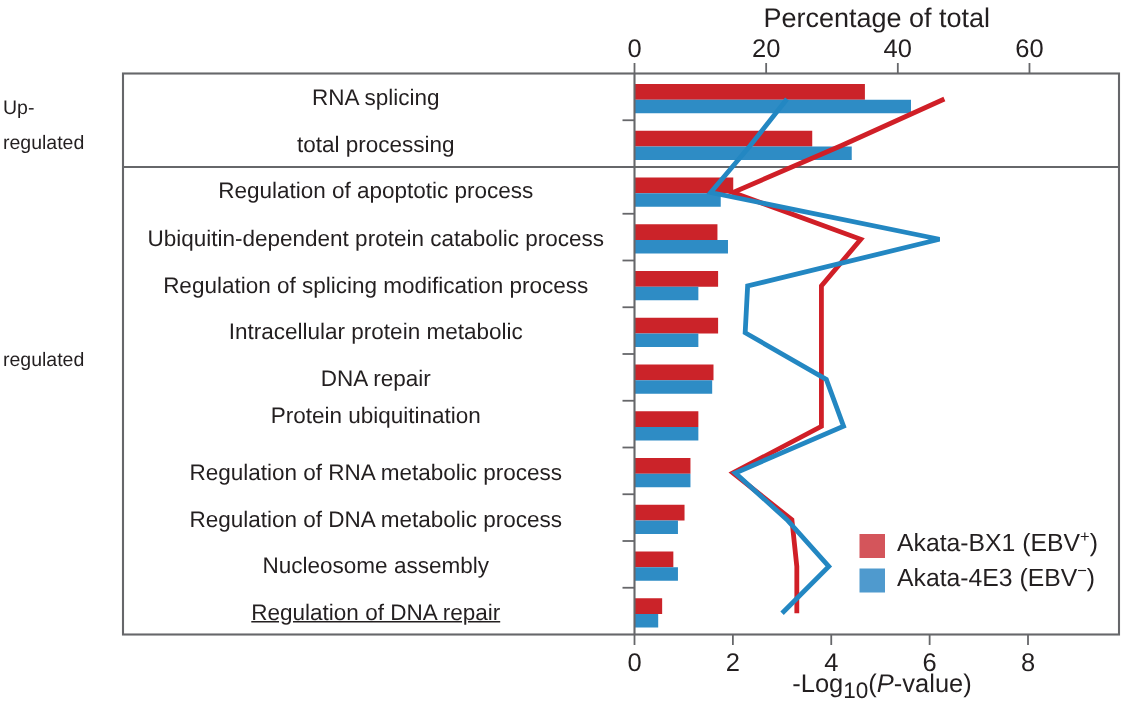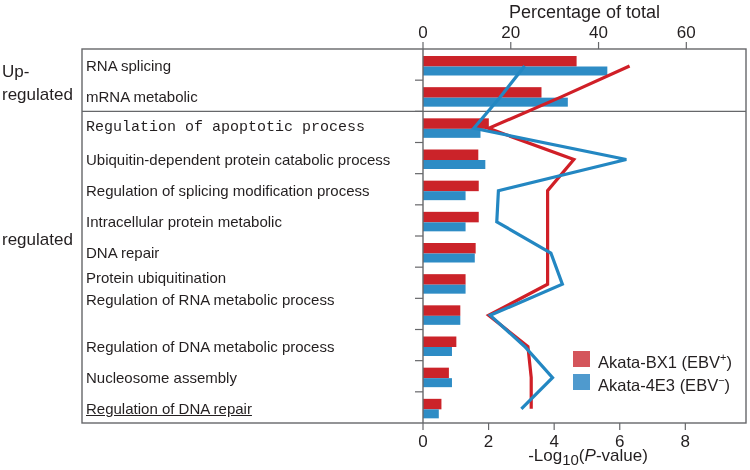--- a/index.html
+++ b/index.html
@@ -12,30 +12,30 @@
   .axis-title-top{
     position:absolute;left:423px;top:2px;width:323px;text-align:center;
     font-size:18px;color:#231f20;
   }
   .axis-title-bottom{
     position:absolute;left:423px;top:446px;width:330px;text-align:center;
     font-size:17px;color:#231f20;
   }
   .axis-title-bottom sub{font-size:15px;}
   .group-label{
-    position:absolute;left:2px;font-size:17px;line-height:23px;color:#231f20;
+    position:absolute;left:2px;font-size:13px;line-height:23px;color:#231f20;
   }
   .cat-label{
-    position:absolute;left:86px;width:329px;text-align:left;
+    position:absolute;left:86px;width:329px;text-align:center;
     font-size:15px;line-height:16px;white-space:nowrap;color:#231f20;
   }
   .legend{
     position:absolute;left:573px;top:351px;
   }
-  .legend-item{display:flex;align-items:flex-start;height:21px;margin-bottom:2px;}
+  .legend-item{display:flex;align-items:flex-end;height:21px;margin-bottom:2px;}
   .legend-swatch{width:17px;height:16px;margin-right:8px;flex:0 0 auto;}
   .legend-text{font-size:16.5px;white-space:nowrap;}
   .legend-text sup{font-size:11px;}
 </style>
 </head>
 <body>
 
 <div class="stage">
 
   <svg id="chart-svg" width="750" height="470" viewBox="0 0 750 470">
@@ -105,28 +105,28 @@
     <div>Up-</div>
     <div>regulated</div>
   </div>
 
   <div class="group-label" style="top:228px;">
     <div>regulated</div>
   </div>
 
   <div id="cat-labels">
       <div class="cat-label" style="top: 58px;">RNA splicing</div>
-      <div class="cat-label" style="top: 89.1667px;">mRNA metabolic</div>
-      <div class="cat-label" style="top: 120.333px; font-family: Liberation Mono, monospace;">Regulation of apoptotic process</div>
+      <div class="cat-label" style="top: 89.1667px;">total processing</div>
+      <div class="cat-label" style="top: 120.333px;">Regulation of apoptotic process</div>
       <div class="cat-label" style="top: 151.5px;">Ubiquitin-dependent protein catabolic process</div>
       <div class="cat-label" style="top: 182.667px;">Regulation of splicing modification process</div>
       <div class="cat-label" style="top: 213.833px;">Intracellular protein metabolic</div>
       <div class="cat-label" style="top: 245px;">DNA repair</div>
       <div class="cat-label" style="top: 270px;">Protein ubiquitination</div>
-      <div class="cat-label" style="top: 292px;">Regulation of RNA metabolic process</div>
+      <div class="cat-label" style="top: 308px;">Regulation of RNA metabolic process</div>
       <div class="cat-label" style="top: 338.5px;">Regulation of DNA metabolic process</div>
       <div class="cat-label" style="top: 369.667px;">Nucleosome assembly</div>
       <div class="cat-label" style="top: 400.833px; text-decoration: underline;">Regulation of DNA repair</div>
     </div>
 
   <div class="axis-title-bottom"><span>-Log</span><sub>10</sub><span>(</span><i>P</i><span>-value)</span></div>
 
   <div class="legend">
     <div class="legend-item">
       <span class="legend-swatch" style="background: rgb(212, 85, 91);"></span>

